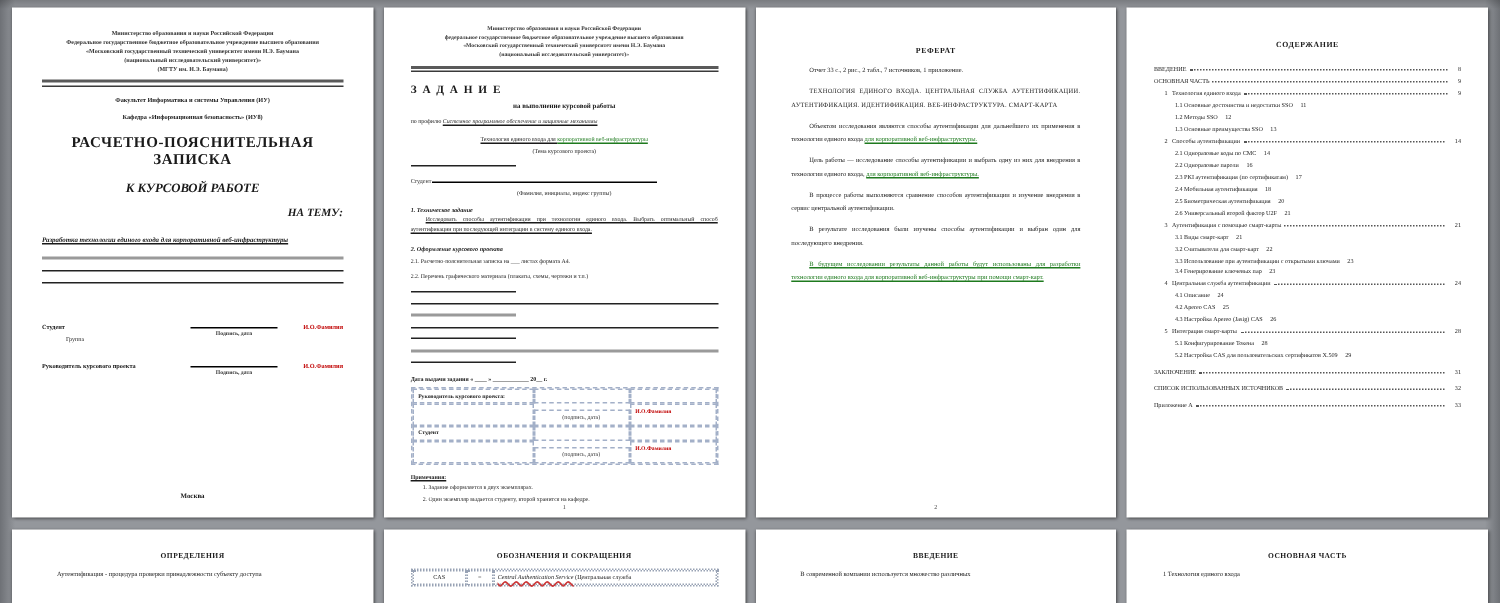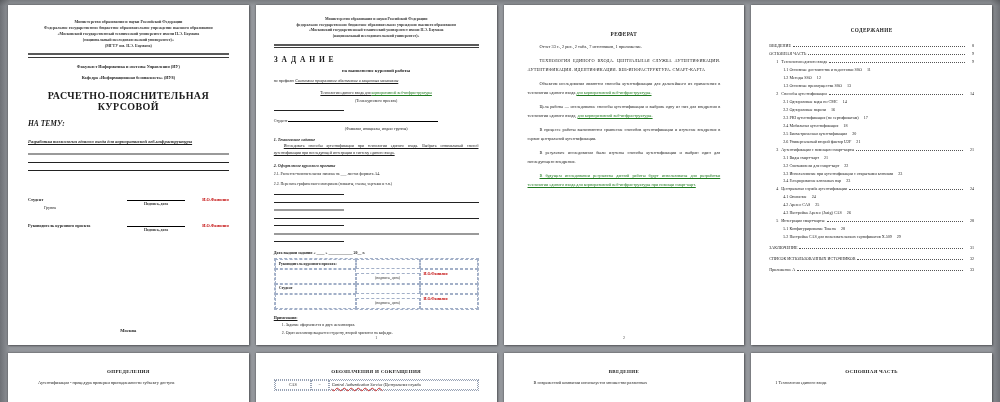--- a/index.html
+++ b/index.html
@@ -19,21 +19,21 @@
   .rule.g{border-bottom:2px solid #9a9a9a;}
   .rule.short{width:70px;}
   .red{color:#c00000;font-weight:bold;}
   .green{color:#1e7a1e;text-decoration:underline;}
   .pgnum{position:absolute;bottom:5px;left:0;right:0;text-align:center;font-size:4px;color:#444;}
   
   .p1{padding:14px 20px;}
   .p1 .fac{font-size:4.2px;font-weight:bold;text-align:center;margin-top:6px;color:#222;}
   .p1 .t1{font-size:10px;font-weight:bold;text-align:center;margin-top:10px;letter-spacing:.4px;}
   .p1 .t2{font-size:8.5px;font-weight:bold;font-style:italic;text-align:center;margin-top:8px;}
-  .p1 .t3{font-size:7.5px;font-weight:bold;font-style:italic;text-align:left;margin-top:7px;}
+  .p1 .t3{font-size:7.5px;font-weight:bold;font-style:italic;text-align:right;margin-top:7px;}
   .p1 .topic{font-size:4.6px;font-weight:bold;font-style:italic;text-decoration:underline;
     margin-top:9px;line-height:2;text-align:justify;}
   .sigrow{display:flex;align-items:flex-start;margin-top:13px;font-size:4.2px;}
   .sigrow.first{margin-top:26px;}
   .sglabel{width:92px;font-weight:bold;}
   .sglabel .sub{margin-left:16px;font-weight:normal;margin-top:3px;font-size:4px;}
   .sigline{width:72px;text-align:center;}
   .sline{border-bottom:1.5px solid #000;height:3px;width:58px;margin:0 auto;}
   .scap{font-size:3.8px;margin-top:1.5px;font-weight:bold;color:#333;}
   .rname{margin-left:auto;font-size:4.2px;}
@@ -99,21 +99,22 @@
 
       <div class="hl">Министерство образования и науки Российской Федерации</div>
           <div class="hl">Федеральное государственное бюджетное образовательное учреждение высшего образования</div>
           <div class="hl">«Московский государственный технический университет имени Н.Э. Баумана</div>
           <div class="hl">(национальный исследовательский университет)»</div>
           <div class="hl">(МГТУ им. Н.Э. Баумана)</div>
         </div>
       <div class="hdr-rule"></div>
       <div class="fac">Факультет Информатика и системы Управления (ИУ)</div>
       <div class="fac">Кафедра «Информационная безопасность» (ИУ8)</div>
-      <div class="t1">РАСЧЕТНО-ПОЯСНИТЕЛЬНАЯ КУРСОВОЙ</div>
+      <div class="t1">РАСЧЕТНО-ПОЯСНИТЕЛЬНАЯ ЗАПИСКА</div>
+      <div class="t2">К  КУРСОВОЙ  РАБОТЕ</div>
       <div class="t3">НА ТЕМУ:</div>
       <div class="topic">Разработка технологии единого входа для корпоративной веб-инфраструктуры</div>
       <div class="rule g"></div>
       <div class="rule"></div>
       <div class="rule"></div>
       <div class="sigrow first">
         <div class="sglabel">
           <div>Студент</div>
           <div class="sub">Группа</div>
         </div>

